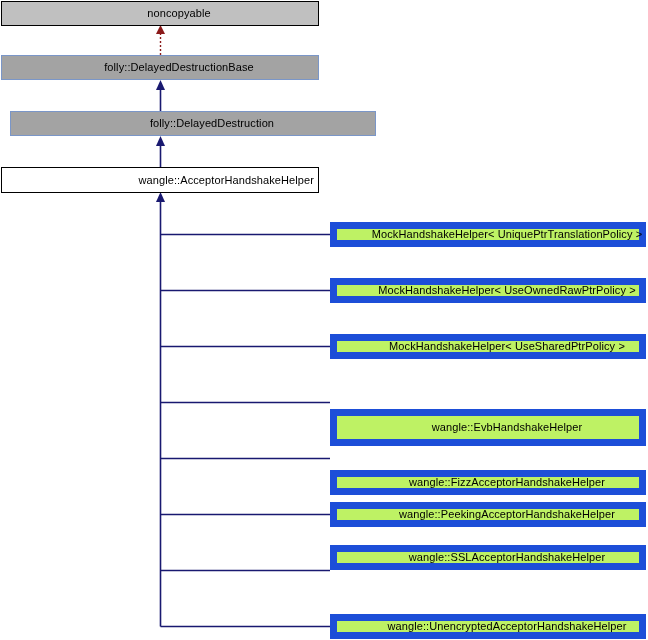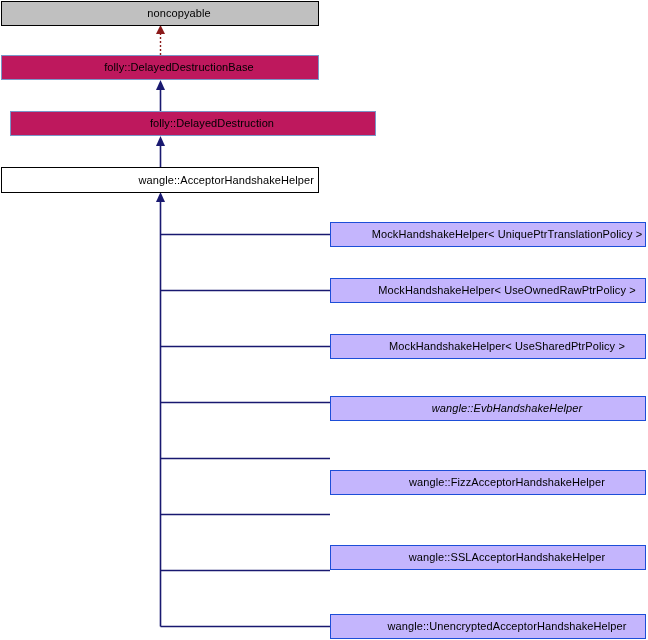--- a/index.html
+++ b/index.html
@@ -38,30 +38,30 @@
     color: #000000;
     white-space: nowrap;
     letter-spacing: 0.1px;
     padding-left: 38px;
   }
   .node-root {
     background: #c0c0c0;
     border: 1px solid #000000;
   }
   .node-base {
-    background: #be185d;
+    background: #a3a3a3;
     border: 1px solid #7a96c8;
   }
   .node-current {
     background: #ffffff;
     border: 1px solid #000000;
   }
   .node-derived {
-    background: #c4b5fd;
-    border: 1px solid #1d4ed8;
+    background: #bef264;
+    border: 7px solid #1d4ed8;
   }
   .node-label {
     display: block;
     padding: 0 4px;
   }
 </style>
 </head>
 <body>
 
 <div id="diagram">
@@ -115,25 +115,28 @@
 
   <div class="node node-derived" id="n-derived-0" style="left: 330px; top: 222px; width: 316px; height: 25px;">
     <span class="node-label">MockHandshakeHelper&lt; UniquePtrTranslationPolicy &gt;</span>
   </div>
   <div class="node node-derived" id="n-derived-1" style="left: 330px; top: 278px; width: 316px; height: 25px;">
     <span class="node-label">MockHandshakeHelper&lt; UseOwnedRawPtrPolicy &gt;</span>
   </div>
   <div class="node node-derived" id="n-derived-2" style="left: 330px; top: 334px; width: 316px; height: 25px;">
     <span class="node-label">MockHandshakeHelper&lt; UseSharedPtrPolicy &gt;</span>
   </div>
-  <div class="node node-derived" id="n-derived-3" style="left: 330px; top: 396px; width: 316px; height: 25px; font-style: italic;">
+  <div class="node node-derived" id="n-derived-3" style="left: 330px; top: 409px; width: 316px; height: 37px;">
     <span class="node-label">wangle::EvbHandshakeHelper</span>
   </div>
   <div class="node node-derived" id="n-derived-4" style="left: 330px; top: 446px; width: 316px; height: 25px; margin-top: 24px;">
     <span class="node-label">wangle::FizzAcceptorHandshakeHelper</span>
+  </div>
+  <div class="node node-derived" id="n-derived-5" style="left: 330px; top: 502px; width: 316px; height: 25px;">
+    <span class="node-label">wangle::PeekingAcceptorHandshakeHelper</span>
   </div>
   <div class="node node-derived" id="n-derived-6" style="left: 330px; top: 545px; width: 316px; height: 25px; justify-content: center;">
     <span class="node-label">wangle::SSLAcceptorHandshakeHelper</span>
   </div>
   <div class="node node-derived" id="n-derived-7" style="left: 330px; top: 614px; width: 316px; height: 25px;">
     <span class="node-label">wangle::UnencryptedAcceptorHandshakeHelper</span>
   </div>
 
 </div>
 

